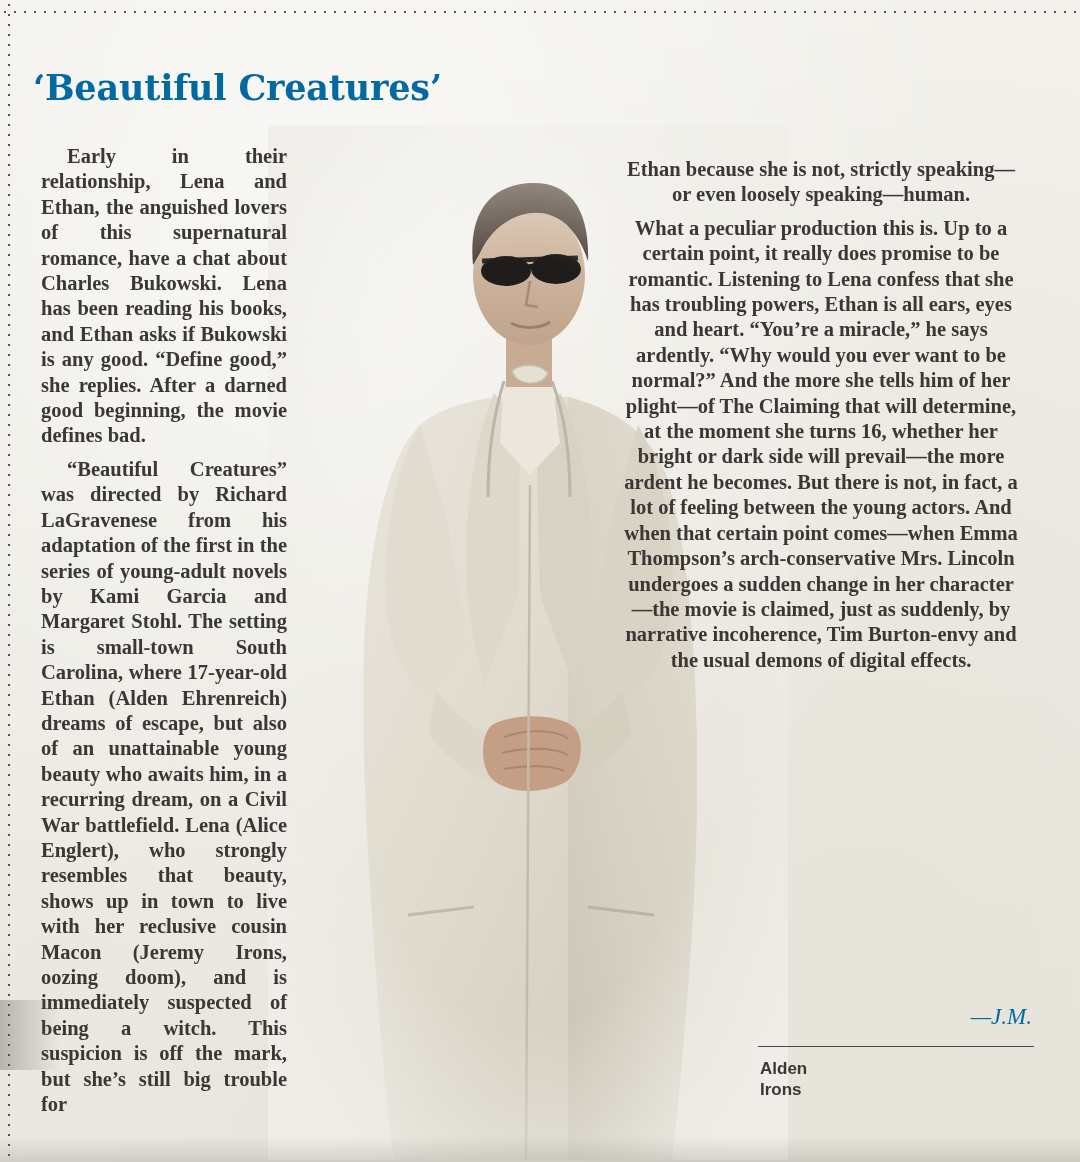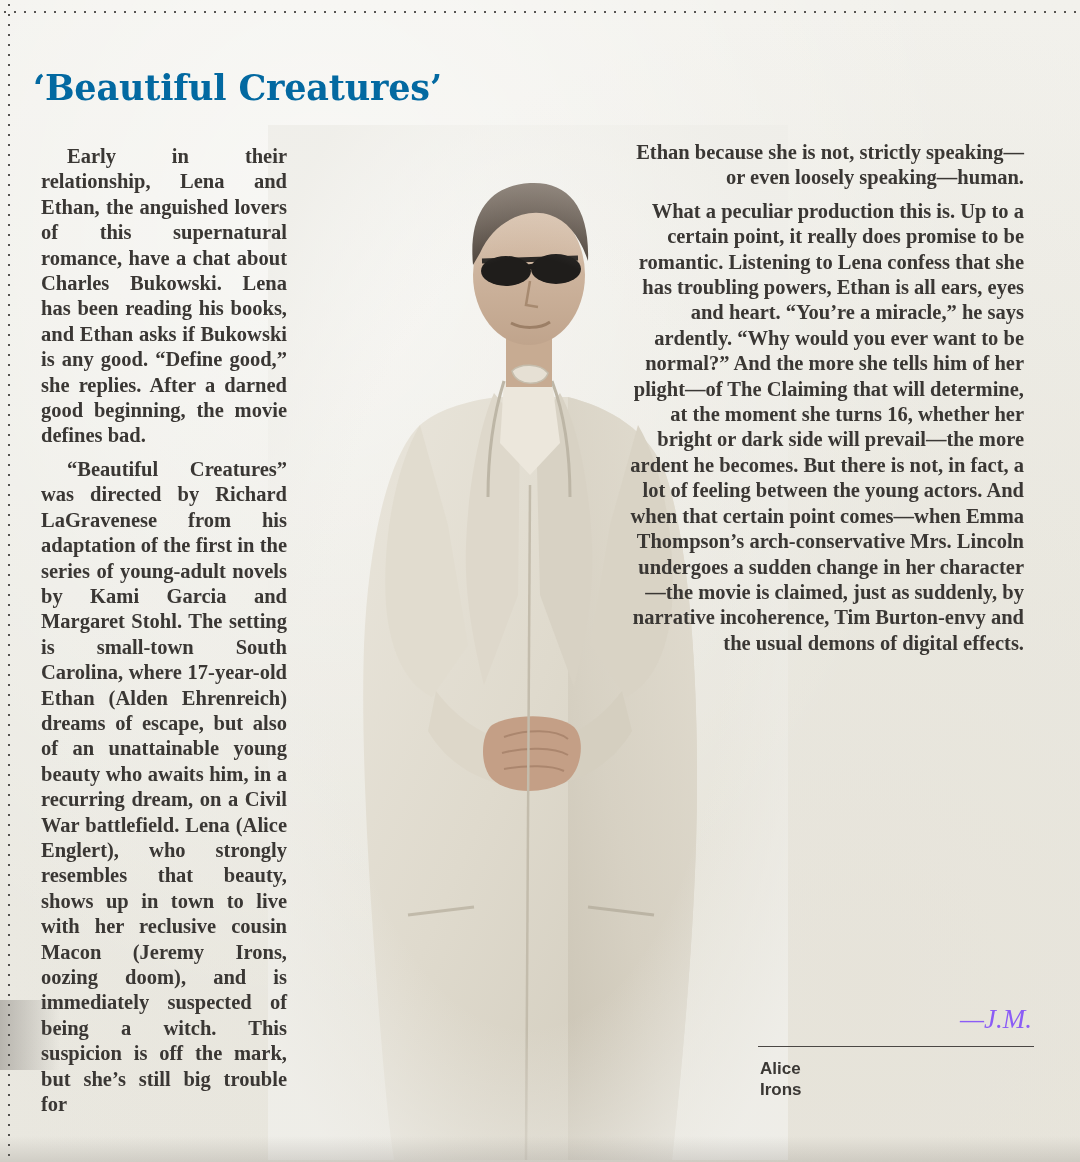--- a/index.html
+++ b/index.html
@@ -97,35 +97,35 @@
     text-indent: 26px;
   }
 
   .col-left {
     left: 33px;
     top: 136px;
     width: 262px;
   }
   .col-right {
     left: 610px;
-    top: 132px;
+    top: 149px;
     width: 422px;
-    text-align: right;
+    text-align: center;
   }
   .col-right p {
     text-indent: 0;
   }
 
   .signature {
     position: absolute;
     right: 48px;
     top: 1004px;
     font-style: italic;
-    font-size: 27px;
-    color: #8b5cf6;
+    font-size: 23px;
+    color: #0369a1;
   }
 
   .caption-rule {
     position: absolute;
     left: 758px;
     top: 1046px;
     width: 276px;
     height: 1px;
     background: #4a4744;
   }
@@ -254,18 +254,18 @@
   </div>
 
   <div class="col col-right">
     <p>Ethan because she is not, strictly speaking—or even loosely speaking—human.</p>
     <p>What a peculiar production this is. Up to a certain point, it really does promise to be romantic. Listening to Lena confess that she has troubling powers, Ethan is all ears, eyes and heart. “You’re a miracle,” he says ardently. “Why would you ever want to be normal?” And the more she tells him of her plight—of The Claiming that will determine, at the moment she turns 16, whether her bright or dark side will prevail—the more ardent he becomes. But there is not, in fact, a lot of feeling between the young actors. And when that certain point comes—when Emma Thompson’s arch-conservative Mrs. Lincoln undergoes a sudden change in her character—the movie is claimed, just as suddenly, by narrative incoherence, Tim Burton-envy and the usual demons of digital effects.</p>
   </div>
 
   <div class="signature">—J.M.</div>
 
   <div class="caption-rule"></div>
-  <div class="caption" style="white-space: pre-line;">Alice
+  <div class="caption" style="white-space: pre-line;">Alden
 Irons</div>
 
   <div class="scan-smudge"></div>
   <div class="scan-shadow-bottom"></div>
 </div>
 
 </body></html>

